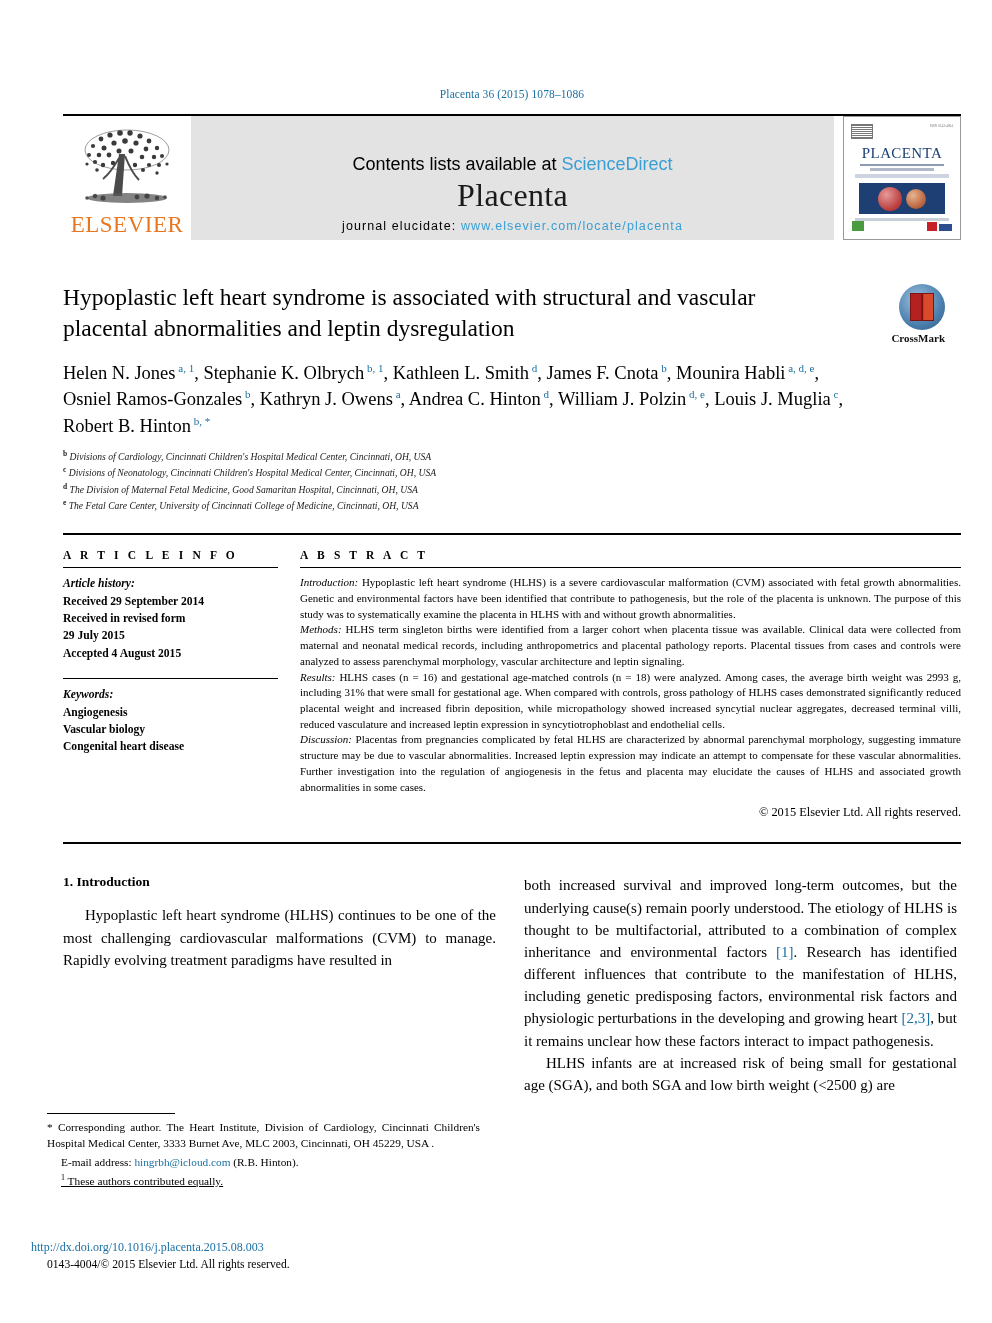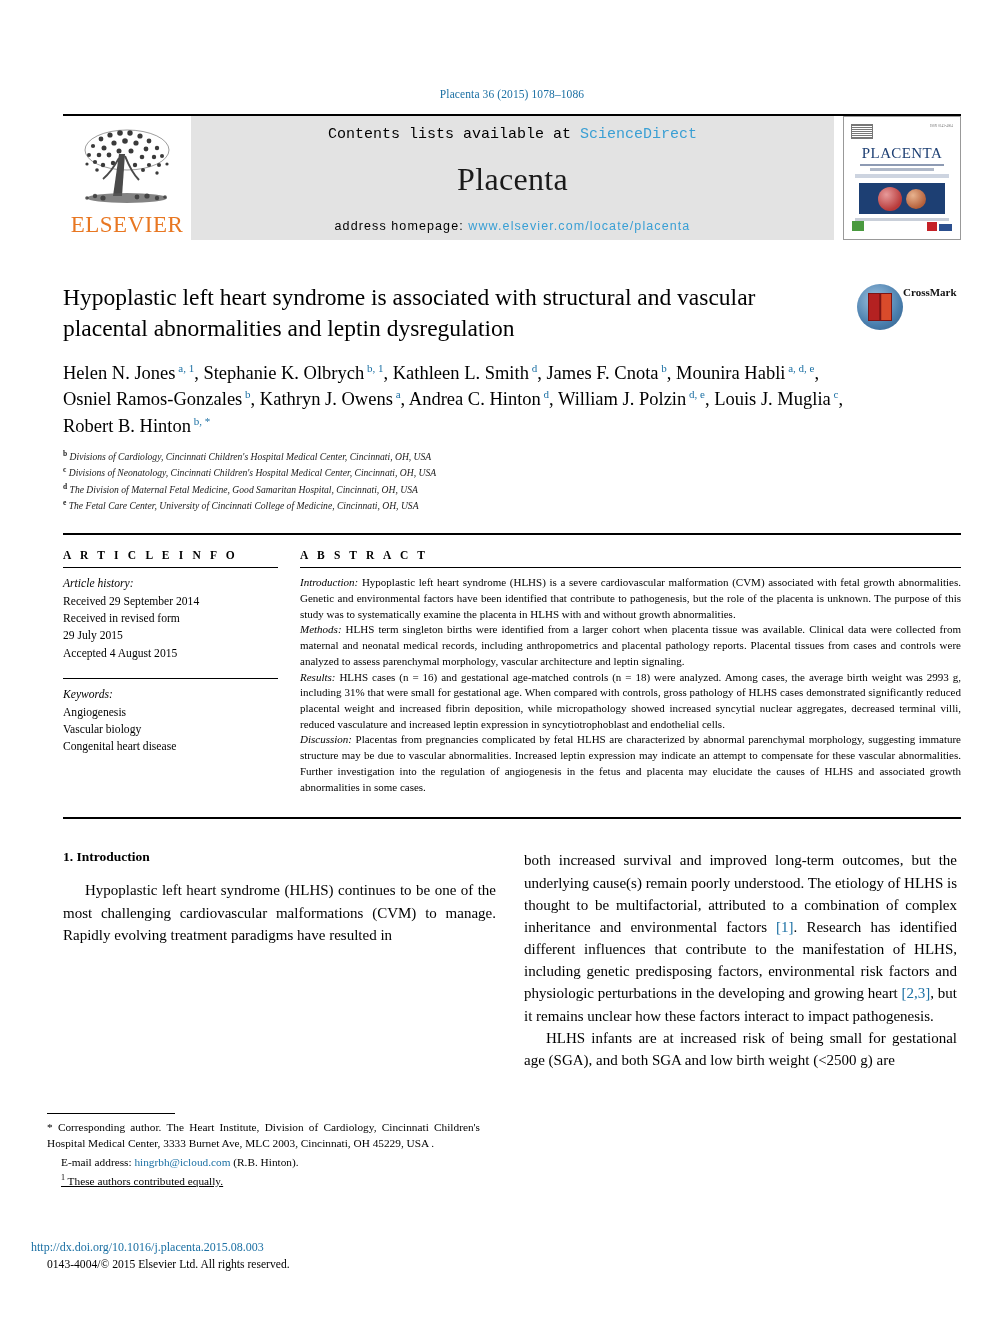--- a/index.html
+++ b/index.html
@@ -63,23 +63,24 @@
     flex: 1 1 auto;
     background: #e3e3e3;
     display: flex;
     flex-direction: column;
     justify-content: space-between;
     align-items: center;
     padding: 10px 0 7px 0;
     box-sizing: border-box;
   }
   .contents-line {
-    font-family: Liberation Mono, monospace;
-    font-size: 15px;
+    font-family: Liberation Sans, sans-serif;
+    font-size: 18px;
     color: #000;
+    margin-top: 28px;
   }
   .contents-line .sd {
     color: #3a9fd4;
   }
   .journal-title {
     font-family: "Liberation Serif", serif;
     font-size: 32px;
     color: #1a1a1a;
     letter-spacing: 0.3px;
     margin-top: -4px;
@@ -193,25 +194,25 @@
     font-family: "Liberation Serif", serif;
     font-size: 23.5px;
     line-height: 1.30;
     color: #000;
     max-width: 740px;
     font-weight: normal;
     margin: 0;
   }
   .crossmark {
     position: absolute;
-    right: 4px;
+    right: 16px;
     top: 2px;
     display: flex;
-    flex-direction: row;
-    align-items: flex-start;
+    flex-direction: column;
+    align-items: flex-end;
     width: 100px;
   }
   .cm-circle {
     width: 46px; height: 46px;
     border-radius: 50%;
     background: radial-gradient(circle at 40% 35%, #9fc3e0, #4a7fae 60%, #2f5b84 100%);
     display: flex; align-items: center; justify-content: center;
     position: relative;
   }
   .cm-book {
@@ -269,20 +270,21 @@
     font-weight: bold;
     letter-spacing: 3.2px;
     margin-bottom: 6px;
   }
   .rule { border-top: 1.4px solid #000; margin-bottom: 7px; }
   .rule-thin { border-top: 1.4px solid #000; margin: 16px 0 7px 0; }
   .info-text {
     font-family: "Liberation Serif", serif;
     font-size: 11.6px;
     line-height: 1.50;
+    font-weight: bold;
   }
   .info-text .lbl { font-style: italic; }
   .abstract-body {
     font-family: "Liberation Serif", serif;
     font-size: 11px;
     line-height: 1.43;
     text-align: justify;
   }
   .abstract-body p { margin: 0; }
   .abstract-body .lead { font-style: italic; }
@@ -420,21 +422,21 @@
       </svg>
       <div class="elsevier-word">ELSEVIER</div>
     </div>
 
     <div class="journal-band">
       <div class="contents-line">
         <span>Contents lists available at </span><span class="sd">ScienceDirect</span>
       </div>
       <div class="journal-title">Placenta</div>
       <div class="homepage-line">
-        <span>address homepage: </span><span class="url">www.elsevier.com/locate/placenta</span>
+        <span>journal elucidate: </span><span class="url">www.elsevier.com/locate/placenta</span>
       </div>
     </div>
 
     <div class="cover-thumb">
       <div class="cover-inner">
         <div class="cov-topbar">
           <div class="cov-badge"></div>
           <div class="cov-issn">ISSN 0143-4004</div>
         </div>
         <div class="cov-title">PLACENTA</div>
@@ -499,20 +501,21 @@
 
     <div class="col-abstract">
       <div class="sec-head">A B S T R A C T</div>
       <div class="rule"></div>
       <div class="abstract-body" id="abstract-body">
           <p><span class="lead">Introduction:</span><span> Hypoplastic left heart syndrome (HLHS) is a severe cardiovascular malformation (CVM) associated with fetal growth abnormalities. Genetic and environmental factors have been identified that contribute to pathogenesis, but the role of the placenta is unknown. The purpose of this study was to systematically examine the placenta in HLHS with and without growth abnormalities.</span></p>
           <p><span class="lead">Methods:</span><span> HLHS term singleton births were identified from a larger cohort when placenta tissue was available. Clinical data were collected from maternal and neonatal medical records, including anthropometrics and placental pathology reports. Placental tissues from cases and controls were analyzed to assess parenchymal morphology, vascular architecture and leptin signaling.</span></p>
           <p><span class="lead">Results:</span><span> HLHS cases (n = 16) and gestational age-matched controls (n = 18) were analyzed. Among cases, the average birth weight was 2993 g, including 31% that were small for gestational age. When compared with controls, gross pathology of HLHS cases demonstrated significantly reduced placental weight and increased fibrin deposition, while micropathology showed increased syncytial nuclear aggregates, decreased terminal villi, reduced vasculature and increased leptin expression in syncytiotrophoblast and endothelial cells.</span></p>
           <p><span class="lead">Discussion:</span><span> Placentas from pregnancies complicated by fetal HLHS are characterized by abnormal parenchymal morphology, suggesting immature structure may be due to vascular abnormalities. Increased leptin expression may indicate an attempt to compensate for these vascular abnormalities. Further investigation into the regulation of angiogenesis in the fetus and placenta may elucidate the causes of HLHS and associated growth abnormalities in some cases.</span></p>
         </div>
+      <div class="copyright">© 2015 Elsevier Ltd. All rights reserved.</div>
     </div>
   </div>
 
   <div class="body-sep"></div>
 
   <div class="body-cols">
     <div class="bcol">
       <div class="sec-title">1. Introduction</div>
       <p class="body-p">Hypoplastic left heart syndrome (HLHS) continues to be one of the most challenging cardiovascular malformations (CVM) to manage. Rapidly evolving treatment paradigms have resulted in</p>
     </div>

